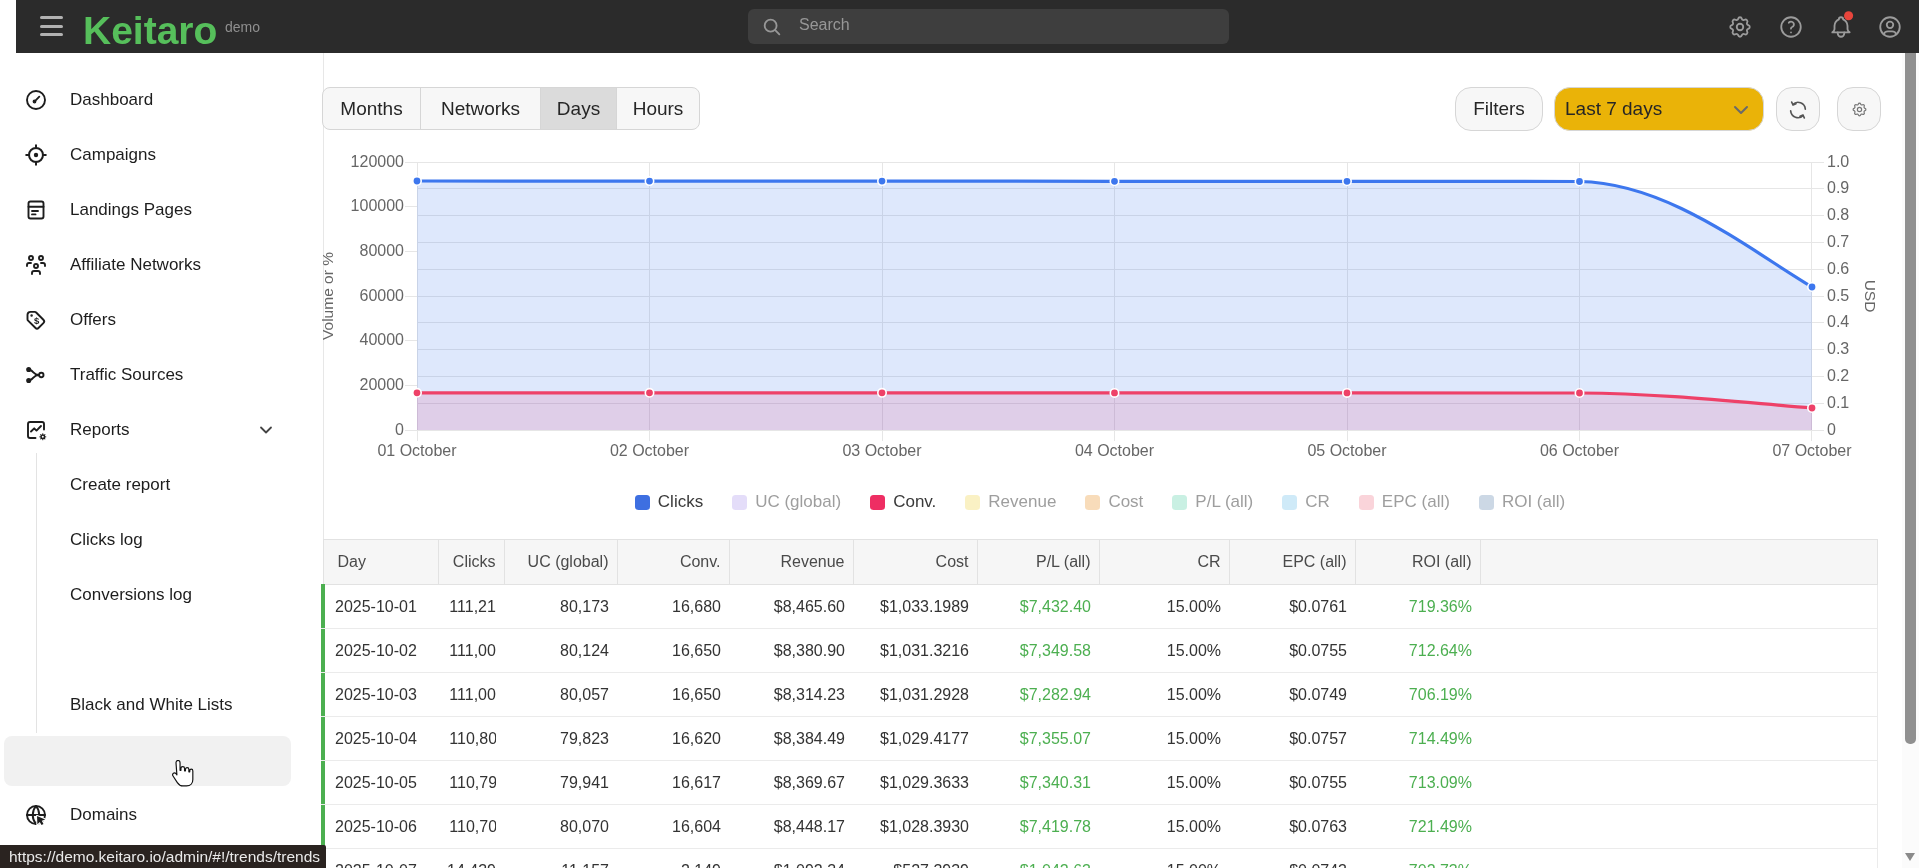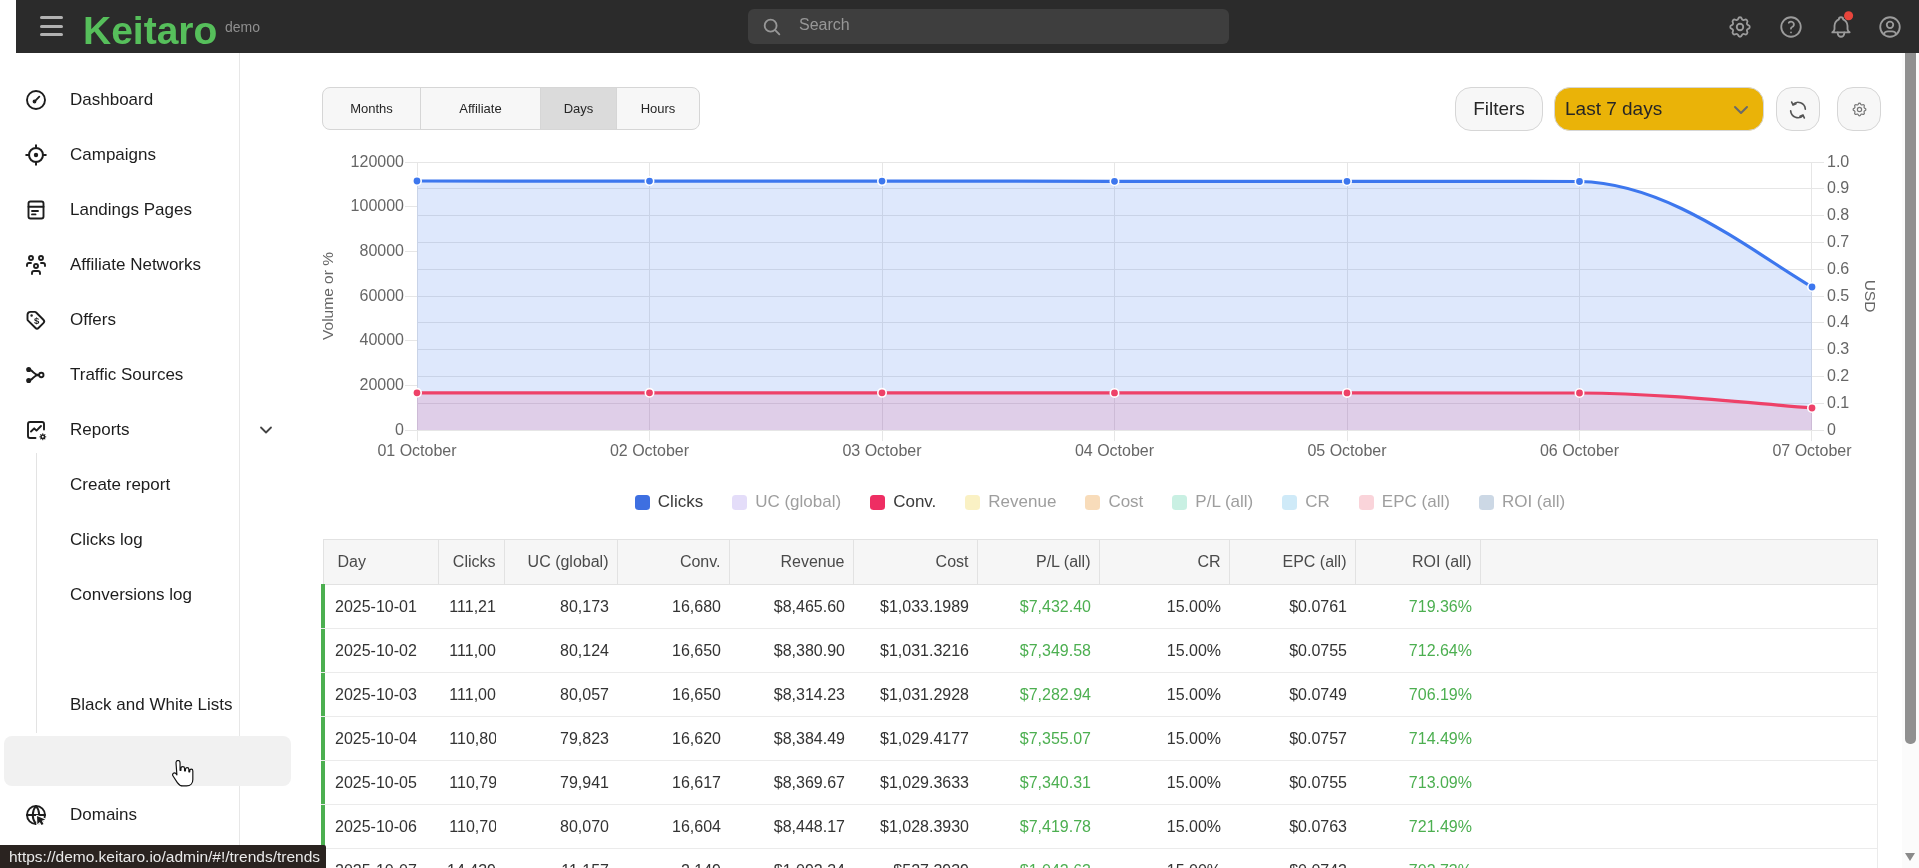--- a/index.html
+++ b/index.html
@@ -12,41 +12,41 @@
   #burger { position:absolute; left:24px; top:16px; width:23px; height:21px; }
   #burger span { position:absolute; left:0; width:23px; height:3px; background:#b2b2b2; border-radius:1.5px; }
   #logo { position:absolute; left:67px; top:9px; font-size:39px; font-weight:bold; color:#56bf5b; letter-spacing:0px; }
   #demo { position:absolute; left:209px; top:19px; font-size:14px; color:#8f8f8f; }
   #search { position:absolute; left:732px; top:9px; width:481px; height:35px; background:#3e3e3e; border-radius:6px; }
   #search svg { position:absolute; left:13px; top:7px; }
   #search .ph { position:absolute; left:51px; top:7px; font-size:16px; color:#979797; }
   .topicon { position:absolute; top:14px; }
 
   
-  #sidebar { position:absolute; left:0; top:53px; width:240px; height:815px; background:#fff; border-right:1px solid #e7e7e7; }
+  #sidebar { position:absolute; left:0; top:53px; width:324px; height:815px; background:#fff; border-right:1px solid #e7e7e7; }
   .sitem { position:absolute; left:0; width:299px; height:55px; }
   .sitem .ic { position:absolute; left:24px; top:50%; margin-top:-12px; }
   .sitem .tx { position:absolute; left:70px; top:50%; transform:translateY(-50%); font-size:17px; color:#1d1d1d; white-space:nowrap; }
   #trendsbg { position:absolute; left:4px; top:683px; width:287px; height:50px; background:#f1f1f1; border-radius:8px; }
   .chev { position:absolute; right:24px; top:50%; margin-top:-9px; }
 
   
   #statusbar { position:absolute; left:0; top:845px; width:326px; height:23px; background:#2a2320;
      color:#eaeaea; font-size:15.5px; line-height:23px; padding-left:9px; z-index:50; border-top-right-radius:2px; }
 
   
   #sbtrack { position:absolute; left:1902px; top:53px; width:17px; height:815px; background:#fbfbfb; z-index:40; }
   #sbthumb { position:absolute; left:3px; top:0px; width:11px; height:691px; background:#909090; border-radius:0 0 5px 5px; }
   #sbarrow { position:absolute; left:3px; top:800px; width:0; height:0;
      border-left:5.5px solid transparent; border-right:5.5px solid transparent; border-top:8px solid #8a8a8a; }
 
   
   #tabs { position:absolute; left:322px; top:87px; height:43px; border:1px solid #d6d6d6; border-radius:8px;
      background:#f7f7f7; display:flex; overflow:hidden; }
-  #tabs .tab { height:41px; line-height:41px; text-align:center; font-size:13px; color:#262626; border-right:1px solid #d6d6d6; }
+  #tabs .tab { height:41px; line-height:41px; text-align:center; font-size:19px; color:#262626; border-right:1px solid #d6d6d6; }
   #tabs .tab:last-child { border-right:none; }
   #tabs .sel { background:#dbdbdb; }
   .btn { position:absolute; top:87px; height:44px; border:1px solid #d6d6d6; border-radius:16px; background:#f7f7f7;
      font-size:19px; color:#262626; text-align:center; }
   #filtersbtn { left:1455px; width:88px; line-height:42px; }
   #selectbox { left:1554px; width:210px; background:#eab308; text-align:left; line-height:42px; padding-left:10px; }
   #refreshbtn { left:1776px; width:44px; }
   #gearbtn { left:1837px; width:44px; }
 
   
@@ -218,21 +218,21 @@
 
 <div id="statusbar">https://demo.keitaro.io/admin/#!/trends/trends</div>
 
 <div id="sbtrack">
     <div id="sbthumb"></div>
     <div id="sbarrow"></div>
   </div>
 
 <div id="tabs">
   <div class="tab" style="width:98px">Months</div>
-  <div class="tab" style="width:120px">Affiliate</div>
+  <div class="tab" style="width:120px">Networks</div>
   <div class="tab sel" style="width:76px">Days</div>
   <div class="tab" style="width:82px">Hours</div>
 </div>
 <div class="btn" id="filtersbtn">Filters</div>
 <div class="btn" id="selectbox">Last 7 days
   <svg style="position:absolute;right:14px;top:15px" width="16" height="14" viewBox="0 0 16 14" fill="none" stroke="#6a6a6a" stroke-width="2" stroke-linecap="round" stroke-linejoin="round">
       <path d="M2 4 L8 10 L14 4"></path>
     </svg>
 </div>
 <div class="btn" id="refreshbtn">

